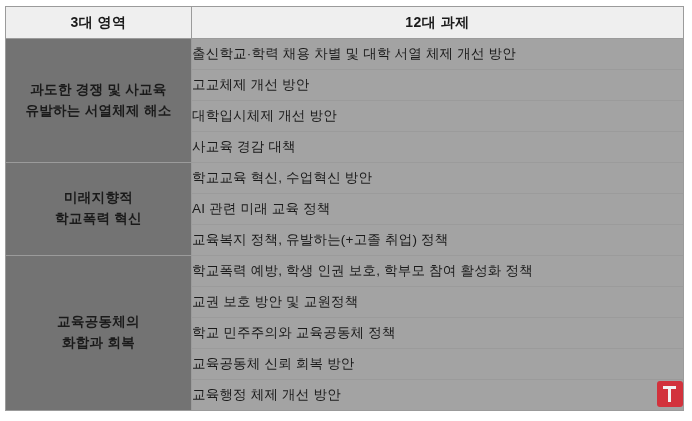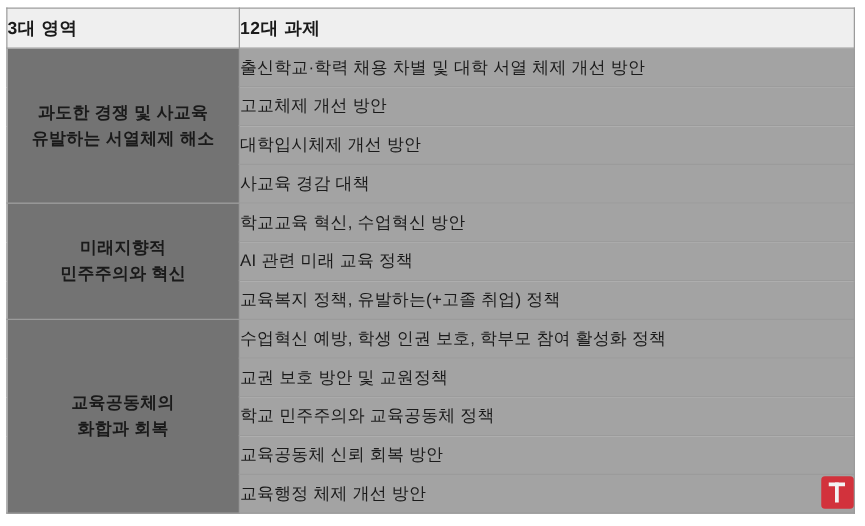--- a/index.html
+++ b/index.html
@@ -38,21 +38,21 @@
   }
   .col-area { width: 186px; }
   .col-task { width: 492px; }
 
   thead th {
     background: #efefef;
     font-size: 14px;
     font-weight: bold;
     color: #1a1a1a;
     height: 31px;
-    text-align: left;
+    text-align: center;
     letter-spacing: 0.5px;
   }
   td.area-cell {
     background: #737373;
     text-align: center;
     font-size: 13.5px;
     font-weight: bold;
     color: #1a1a1a;
     line-height: 1.55;
     letter-spacing: 0.3px;
@@ -146,37 +146,37 @@
       <tr>
         <td class="task-cell">대학입시체제 개선 방안</td>
       </tr>
       <tr class="thick-bottom">
         <td class="task-cell">사교육 경감 대책</td>
       </tr>
 
       <tr>
         <td class="area-cell" rowspan="3">
           <span class="area-line">미래지향적</span>
-          <span class="area-line">민주주의와 혁신</span>
+          <span class="area-line">학교폭력 혁신</span>
         </td>
         <td class="task-cell">학교교육 혁신, 수업혁신 방안</td>
       </tr>
       <tr>
         <td class="task-cell">AI 관련 미래 교육 정책</td>
       </tr>
       <tr class="thick-bottom">
         <td class="task-cell">교육복지 정책, 유발하는(+고졸 취업) 정책</td>
       </tr>
 
       <tr>
         <td class="area-cell" rowspan="5">
           <span class="area-line">교육공동체의</span>
           <span class="area-line">화합과 회복</span>
         </td>
-        <td class="task-cell">수업혁신 예방, 학생 인권 보호, 학부모 참여 활성화 정책</td>
+        <td class="task-cell">학교폭력 예방, 학생 인권 보호, 학부모 참여 활성화 정책</td>
       </tr>
       <tr>
         <td class="task-cell">교권 보호 방안 및 교원정책</td>
       </tr>
       <tr>
         <td class="task-cell">학교 민주주의와 교육공동체 정책</td>
       </tr>
       <tr>
         <td class="task-cell">교육공동체 신뢰 회복 방안</td>
       </tr>

